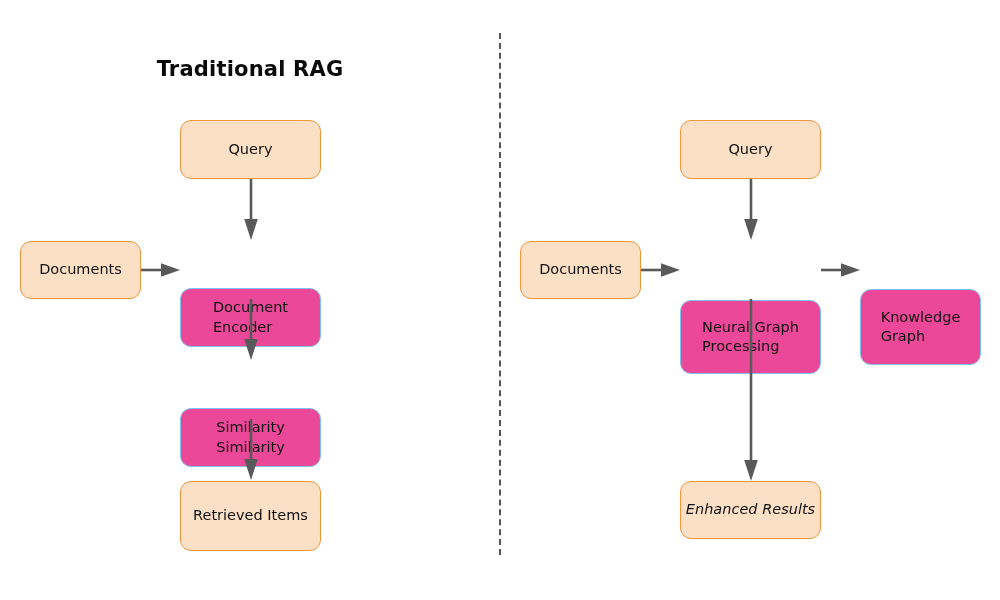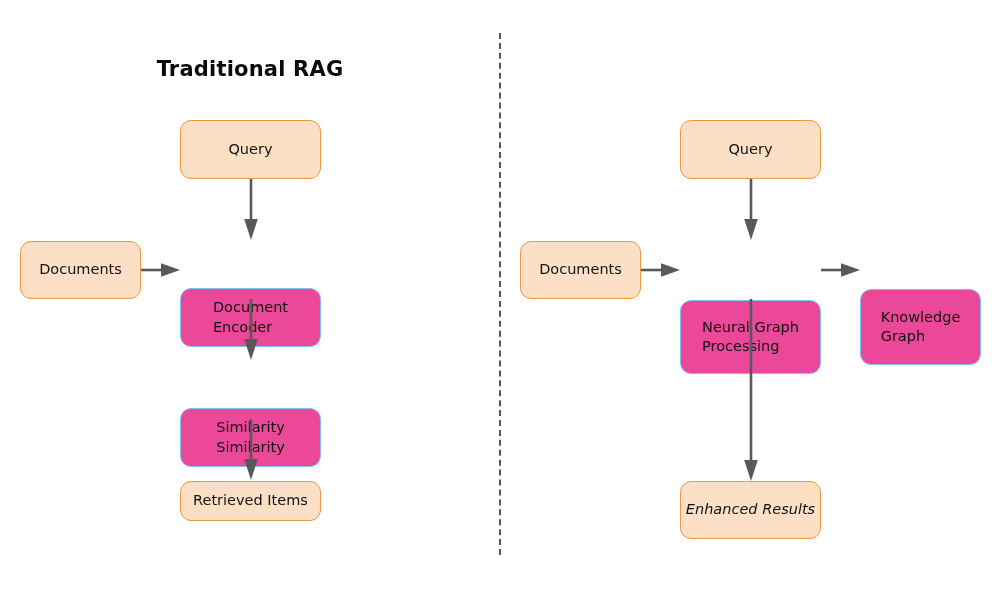--- a/index.html
+++ b/index.html
@@ -82,21 +82,21 @@
     </span>
   </div>
 
   <div class="node process" style="left:180px;top:360px;width:141px;height:59px;">
     <span>
       <span class="nl">Similarity</span>
       <span class="nl">Similarity</span>
     </span>
   </div>
 
-  <div class="node source" style="left:180px;top:481px;width:141px;height:40px;">
+  <div class="node source" style="left:180px;top:481px;width:141px;height:70px;">
     <span class="nl">Retrieved Items</span>
   </div>
 
   <div class="arrow" style="left:243px;top:179px;">
     <svg width="16" height="62" viewBox="0 0 16 62">
       <line x1="8" y1="0" x2="8" y2="44" stroke="#595959" stroke-width="2.6"></line>
       <polygon points="1.2,40 14.8,40 8,61" fill="#595959"></polygon>
     </svg>
   </div>
 

